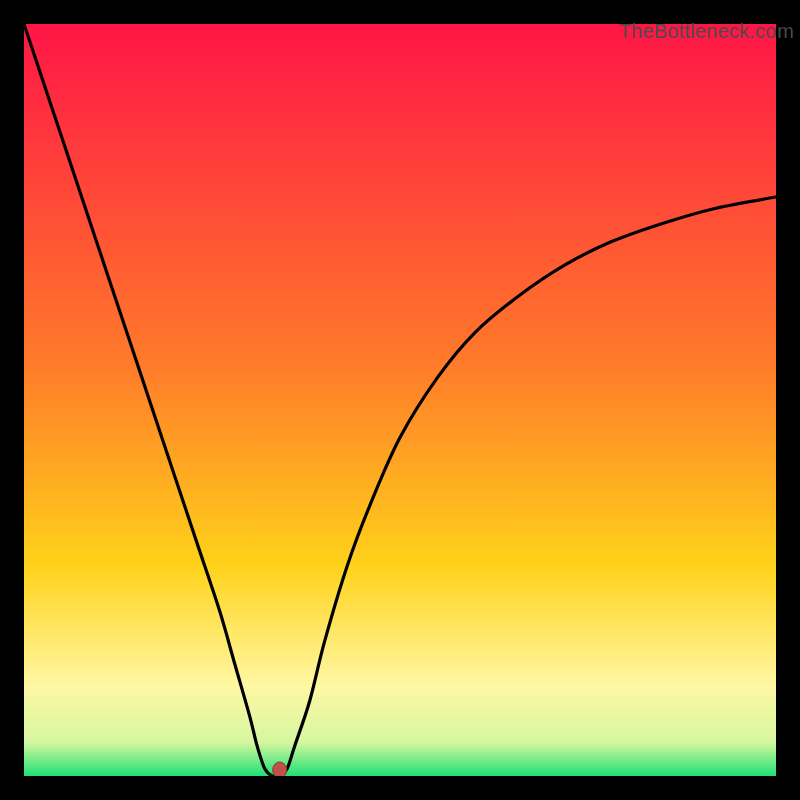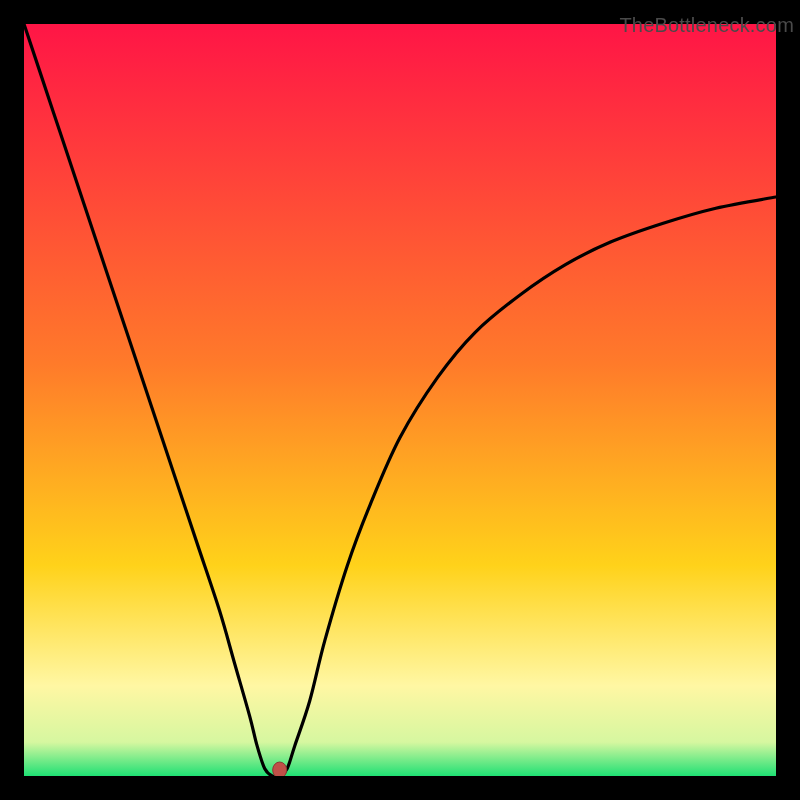--- a/index.html
+++ b/index.html
@@ -21,21 +21,21 @@
   }
   .plot-area {
     position: absolute;
     left: 0;
     top: 0;
     width: 752px;
     height: 752px;
   }
   .watermark {
     position: absolute;
-    top: 14px;
+    top: 20px;
     right: 6px;
     color: #4a4a4a;
     font-size: 20px;
     font-weight: 500;
     letter-spacing: 0.2px;
     user-select: none;
   }
   svg { display: block; }
 </style>
 </head>

